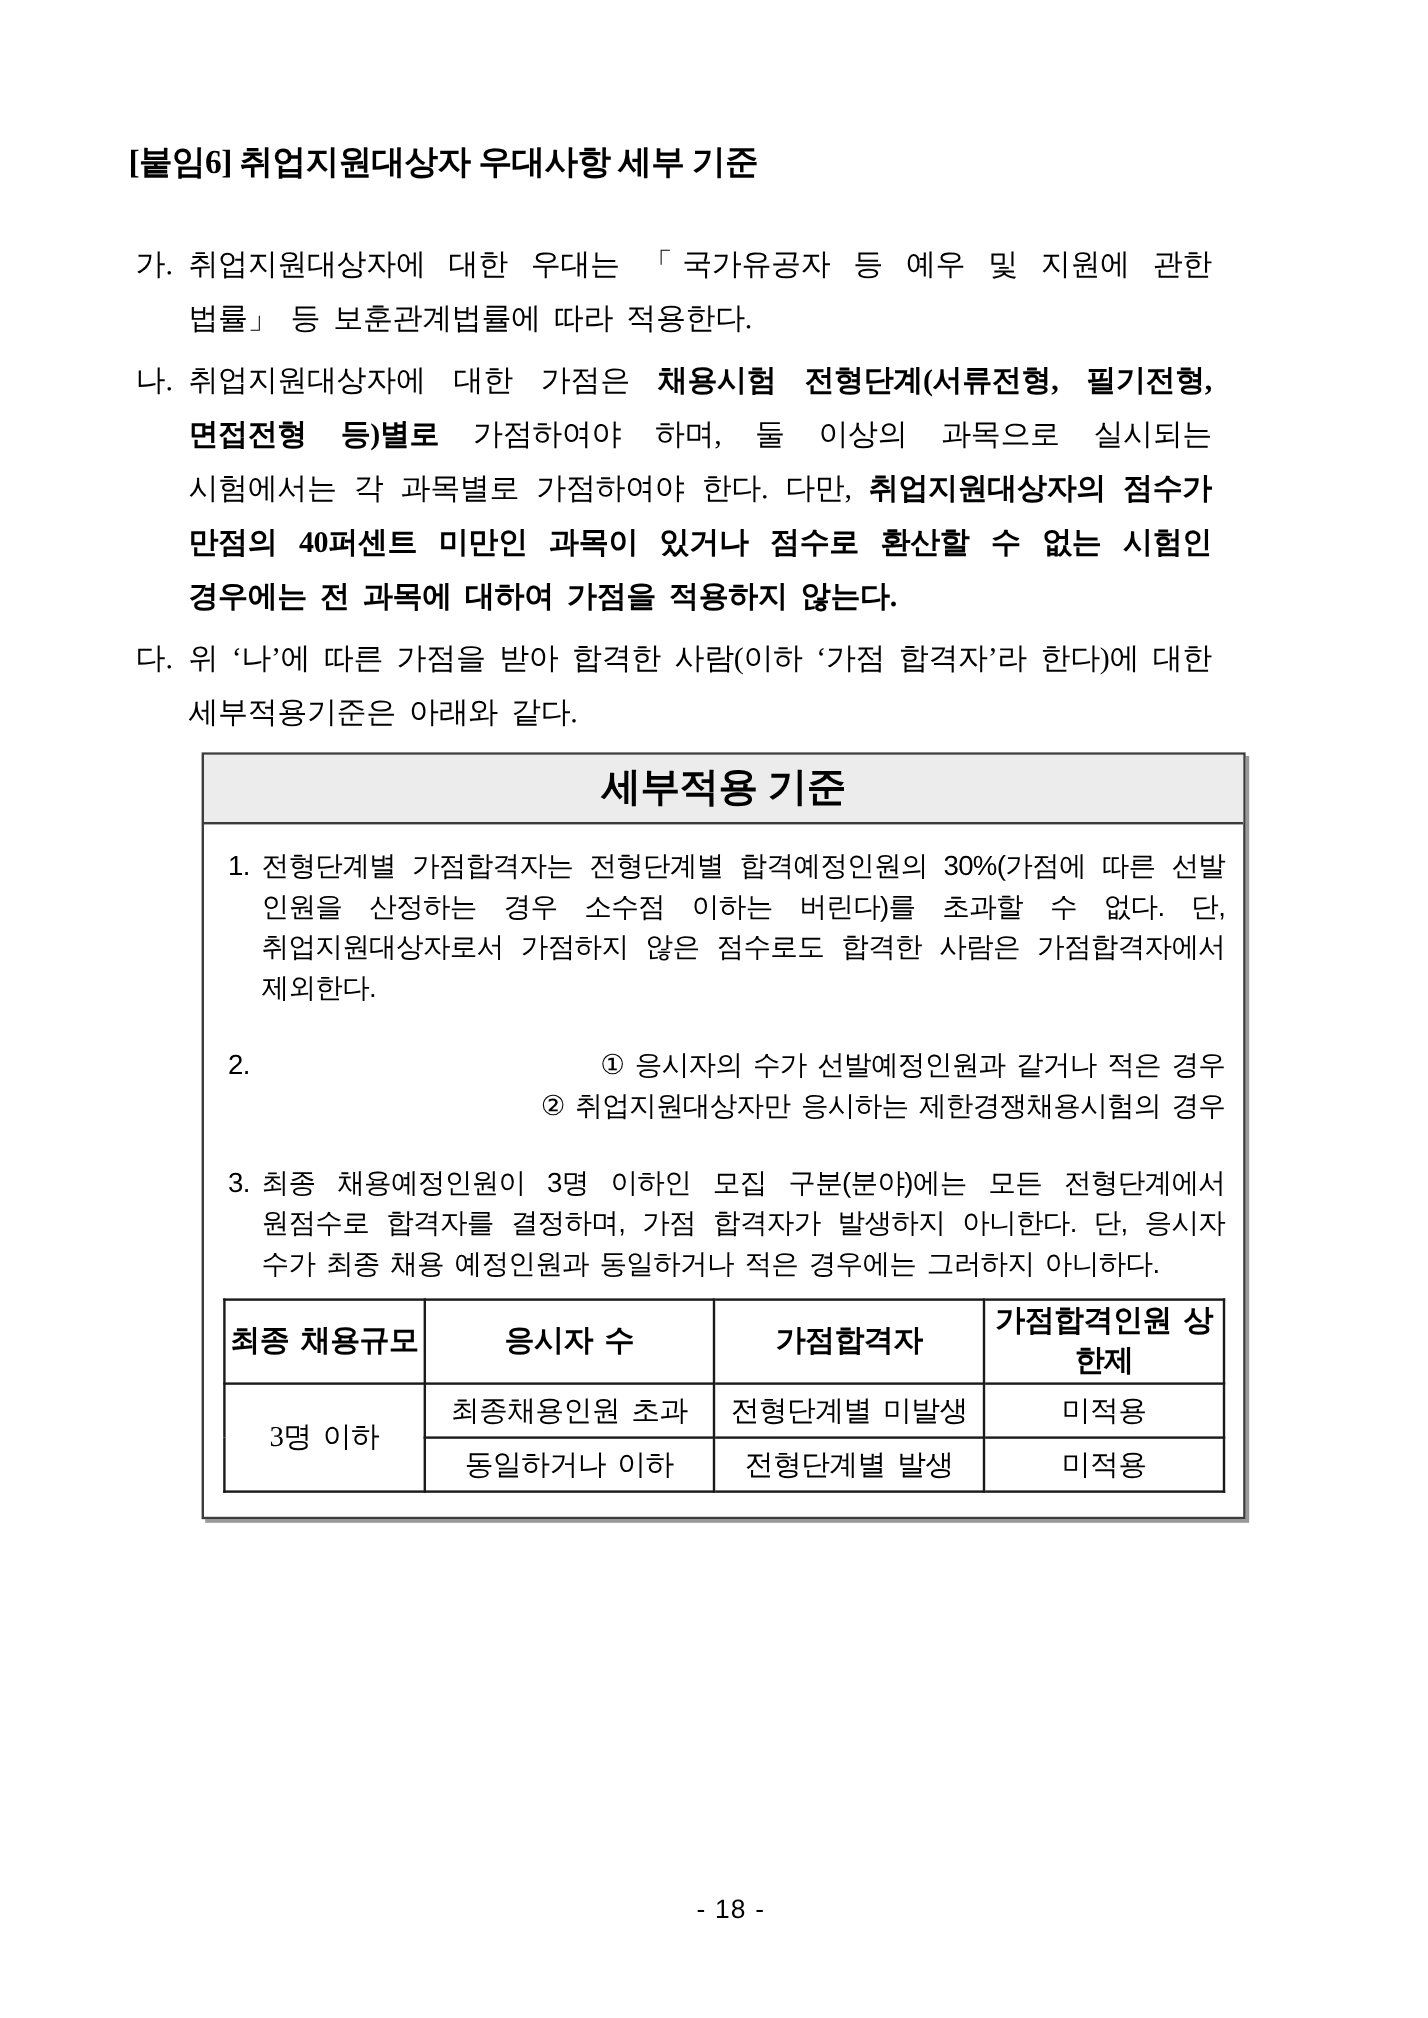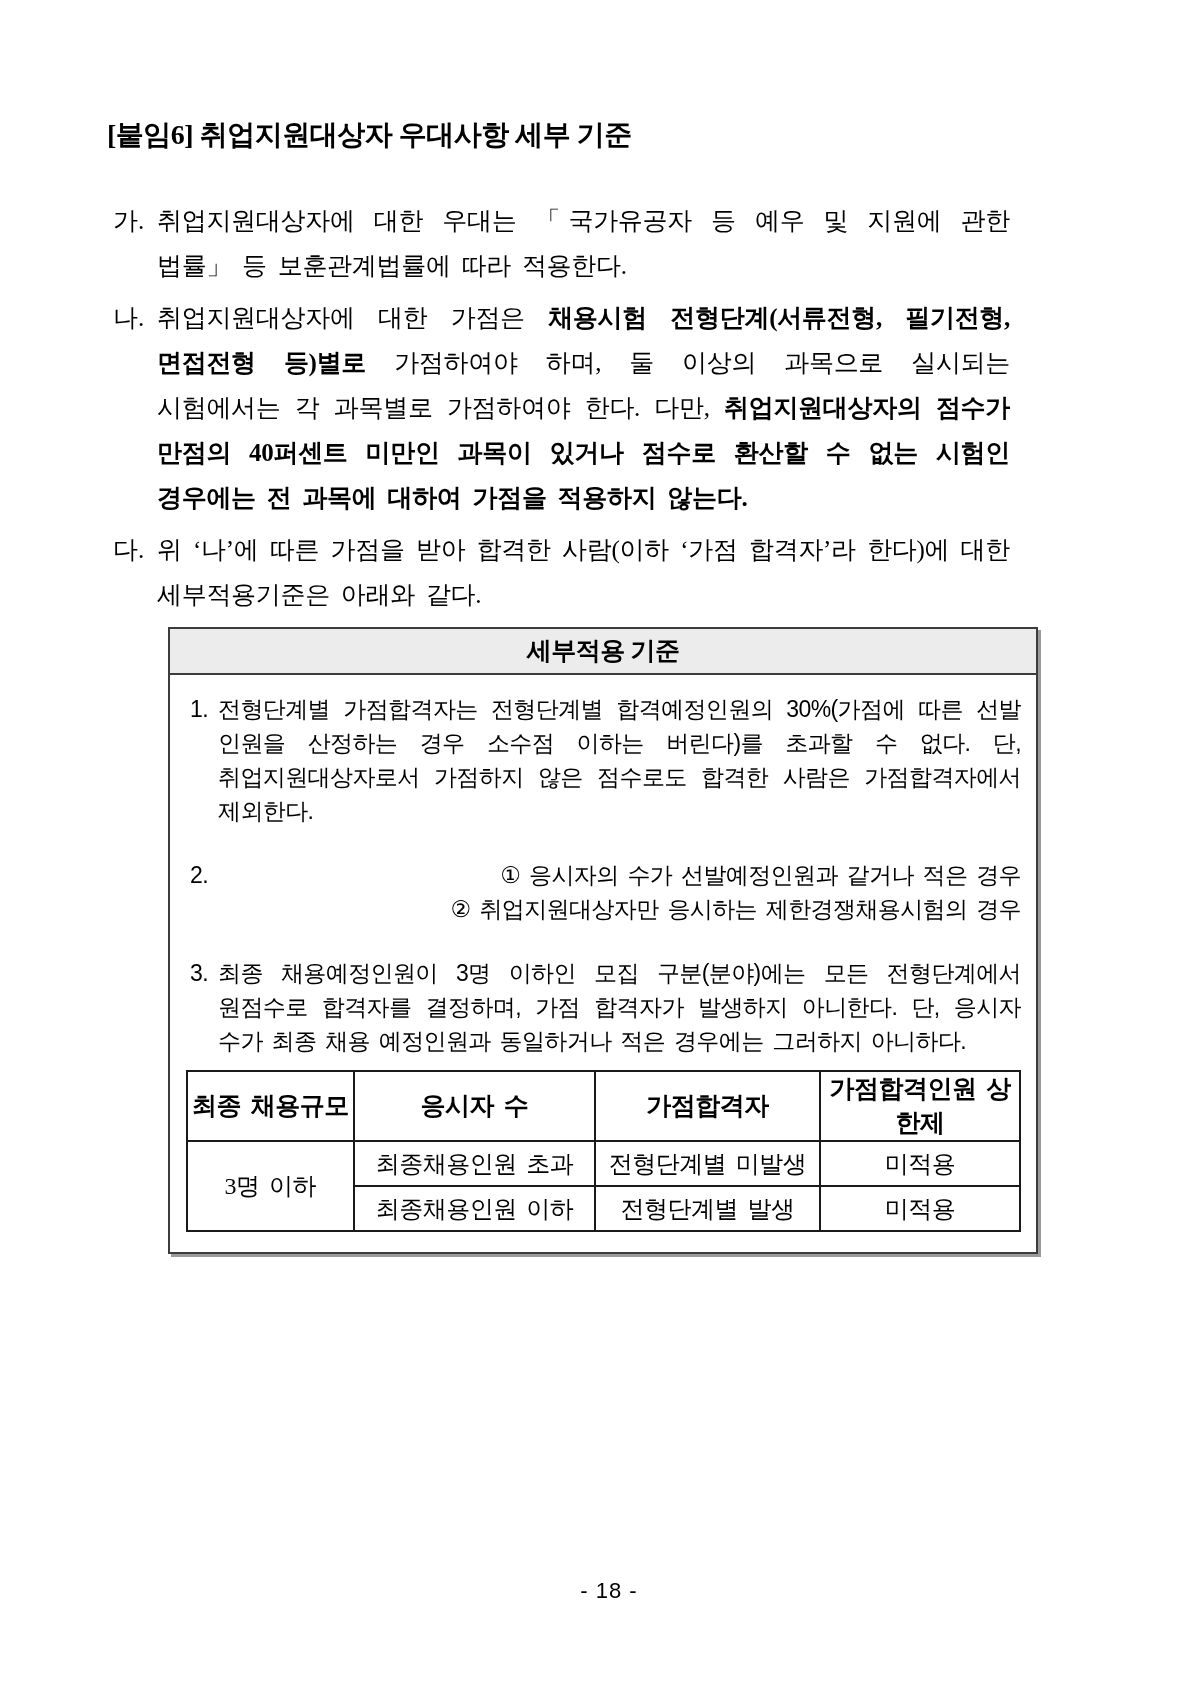--- a/index.html
+++ b/index.html
@@ -32,22 +32,22 @@
   .b { font-weight:bold; }
 
   .criteria-box {
     position:absolute; left:168px; top:627px; width:870px;
     border:2px solid #3c3c3c; background:#fff;
     box-shadow:3px 3px 0 #9a9a9a;
   }
   .box-header {
     background:#ececec; border-bottom:2px solid #3c3c3c;
     text-align:center; padding:5px 0 6px 0;
-    font-family:Liberation Serif, serif;
-    font-weight:bold; font-size:25px; letter-spacing:-0.5px;
+    font-family:Liberation Sans, sans-serif;
+    font-weight:bold; font-size:33px; letter-spacing:-0.5px;
   }
   .box-body {
     padding:17px 15px 20px 16px;
     font-family:"Liberation Sans","DejaVu Sans",sans-serif;
     font-size:23px; line-height:34px; letter-spacing:-0.6px;
   }
   .item { display:flex; margin-bottom:30px; }
   .item:last-of-type { margin-bottom:0; }
   .item-num { flex:0 0 32px; text-align:left; padding-left:4px; }
   .item-body { flex:1; text-align:justify; text-justify:inter-word; word-break:keep-all; word-spacing:3px; }
@@ -138,21 +138,21 @@
           </tr>
         </thead>
         <tbody>
           <tr>
             <td rowspan="2">3명 이하</td>
             <td>최종채용인원 초과</td>
             <td>전형단계별 미발생</td>
             <td>미적용</td>
           </tr>
           <tr>
-            <td>최종채용인원 이하</td>
+            <td>동일하거나 이하</td>
             <td>전형단계별 발생</td>
             <td>미적용</td>
           </tr>
         </tbody>
       </table>
 
     </div>
   </div>
 
   <div class="page-footer">- 18 -</div>

